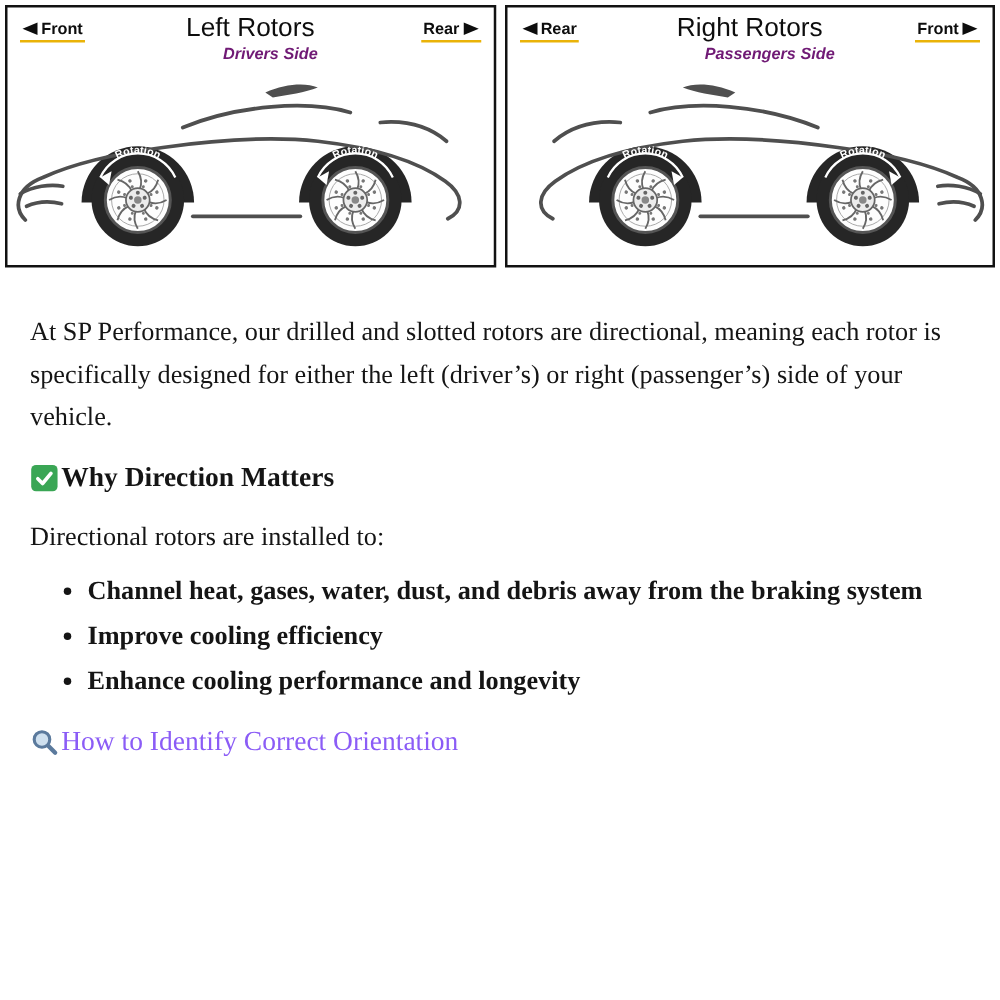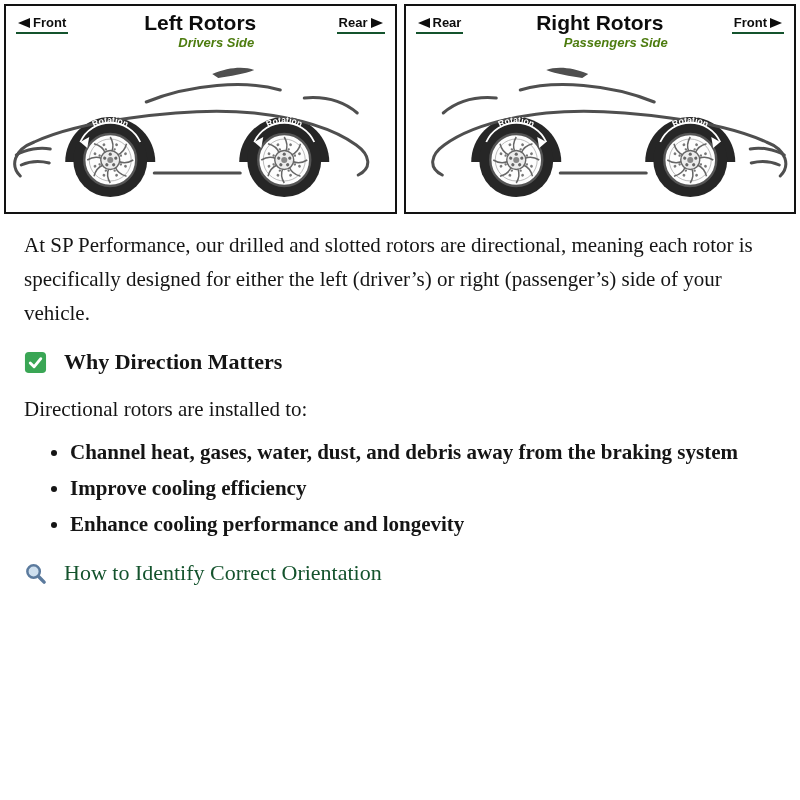--- a/index.html
+++ b/index.html
@@ -4,36 +4,36 @@
 <style>
   * { margin:0; padding:0; box-sizing:border-box; }
   html,body { width:800px; height:800px; background:#fff; overflow:hidden; }
   body { font-family:"Liberation Serif", serif; color:#151515; }
 
   
   .diagram { display:flex; gap:7px; padding:4px 4px 0 4px; }
   .panel { flex:1; border:2px solid #121212; background:#fff; height:210px; position:relative; overflow:hidden; }
   .panel-header { position:relative; height:50px; }
   .titles { text-align:center; font-family:"Liberation Sans", sans-serif; padding-top:5px; }
-  .panel-title { font-weight:bold; font-size:21px; color:#0d0d0d; }
-  .panel-subtitle { font-style:italic; font-weight:bold; font-size:13px; color:#4d7c0f;padding-left:32px; }
+  .panel-title { font-weight:normal; font-size:21px; color:#0d0d0d; }
+  .panel-subtitle { font-style:italic; font-weight:bold; font-size:13px; color:#701a75;padding-left:32px; }
   .dir { position:absolute; top:9px; display:flex; align-items:center; gap:3px;
          font-family:"Liberation Sans", sans-serif; font-weight:bold; font-size:13px;
-         color:#0d0d0d; border-bottom:2px solid #14532d; padding:0 2px 2px 2px; }
+         color:#0d0d0d; border-bottom:2px solid #eab308; padding:0 2px 2px 2px; }
   .dir-left { left:10px; }
   .dir-right { right:10px; }
   .tri-left  { width:0; height:0; border-top:5px solid transparent; border-bottom:5px solid transparent; border-right:12px solid #0d0d0d; }
   .tri-right { width:0; height:0; border-top:5px solid transparent; border-bottom:5px solid transparent; border-left:12px solid #0d0d0d; }
   .car-svg { position:absolute; left:0; bottom:2px; width:100%; height:154px; }
 
   
-  .content { padding:14px 26px 0 24px; font-size:21px; line-height:34px; }
+  .content { padding:14px 26px 0 24px; font-size:21px; line-height:34px;margin-top:20px; }
   .sec-heading { font-size:22px; line-height:30px; margin:17px 0 15px 0;
-                 display:flex; align-items:center; gap:17px; font-weight:bold; }
-  .sec-heading.light { font-weight:normal; color:#14532d;text-align:center; }
+                 display:flex; align-items:center; gap:2px; font-weight:bold; }
+  .sec-heading.light { font-weight:normal; color:#8b5cf6;text-align:center; }
   .icon { width:23px; height:23px; flex:0 0 auto; display:inline-flex; }
   ul.blist { margin:9px 0 9px 0; padding-left:46px; list-style:disc;font-weight:bold; }
   ul.blist li { margin-bottom:2px; }
 </style>
 </head>
 <body>
 
 <svg width="0" height="0" style="position:absolute" aria-hidden="true">
   <defs>
     <g id="rotor">

